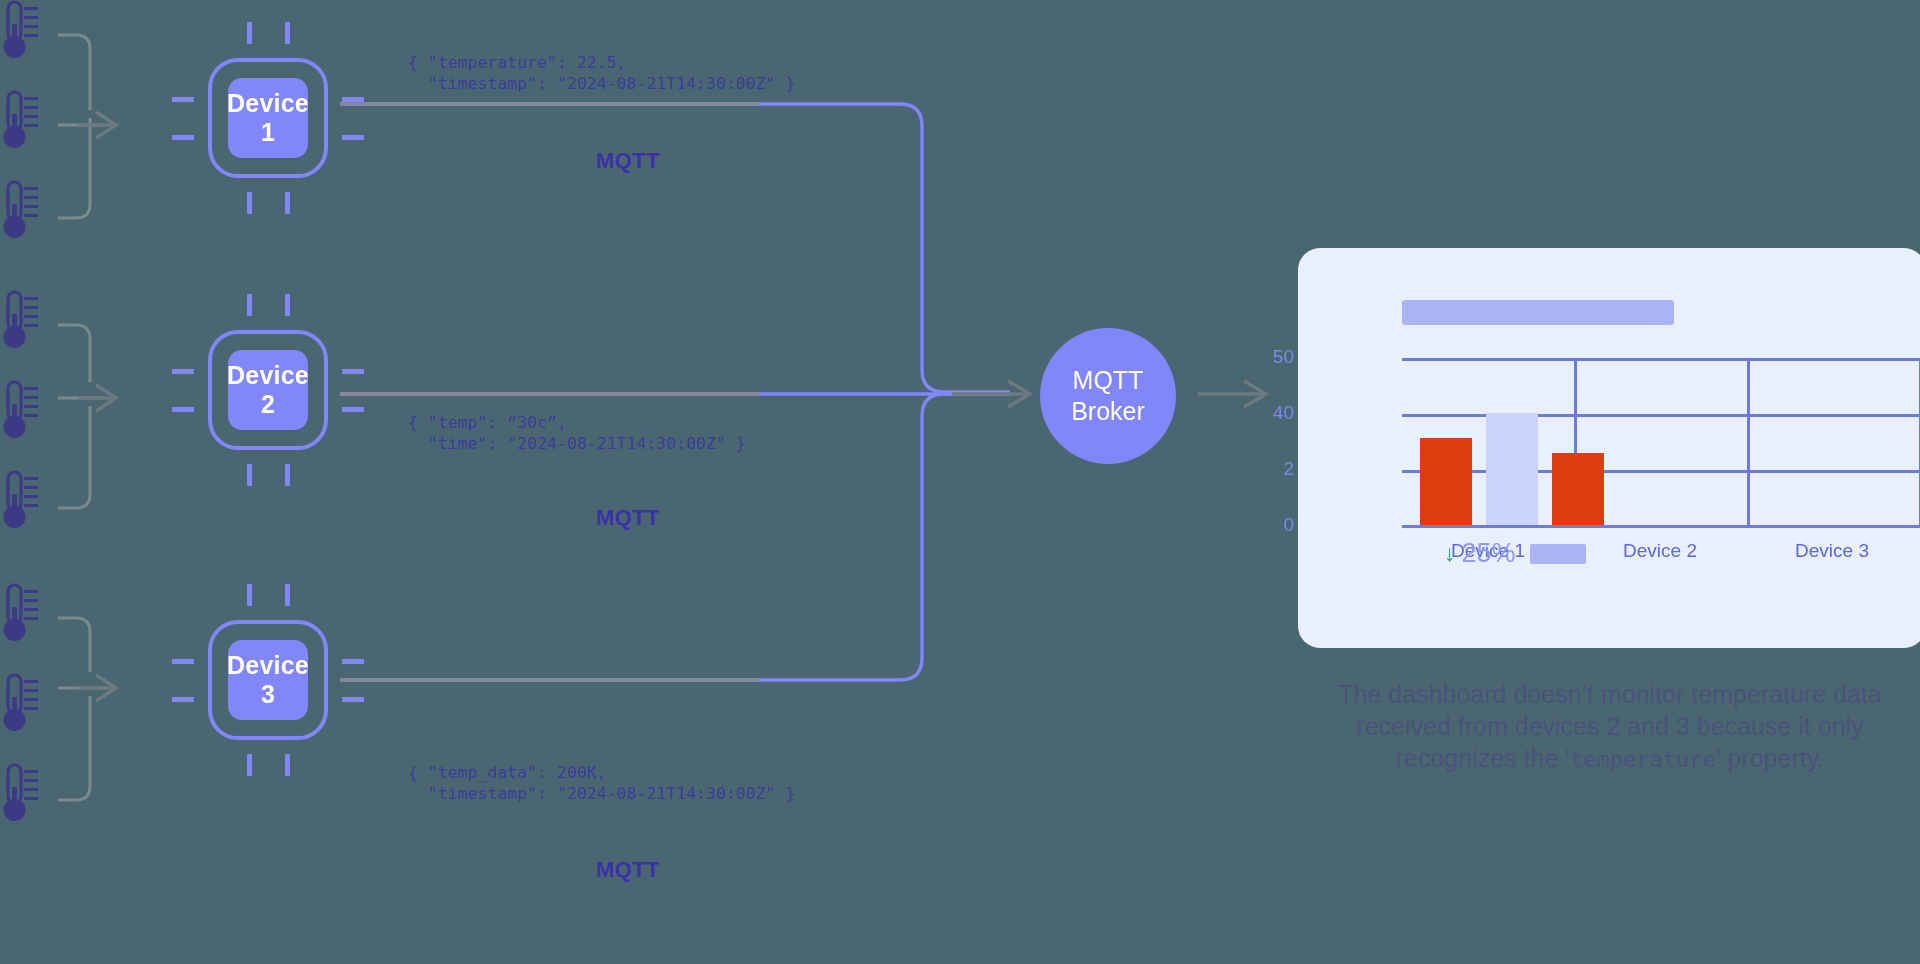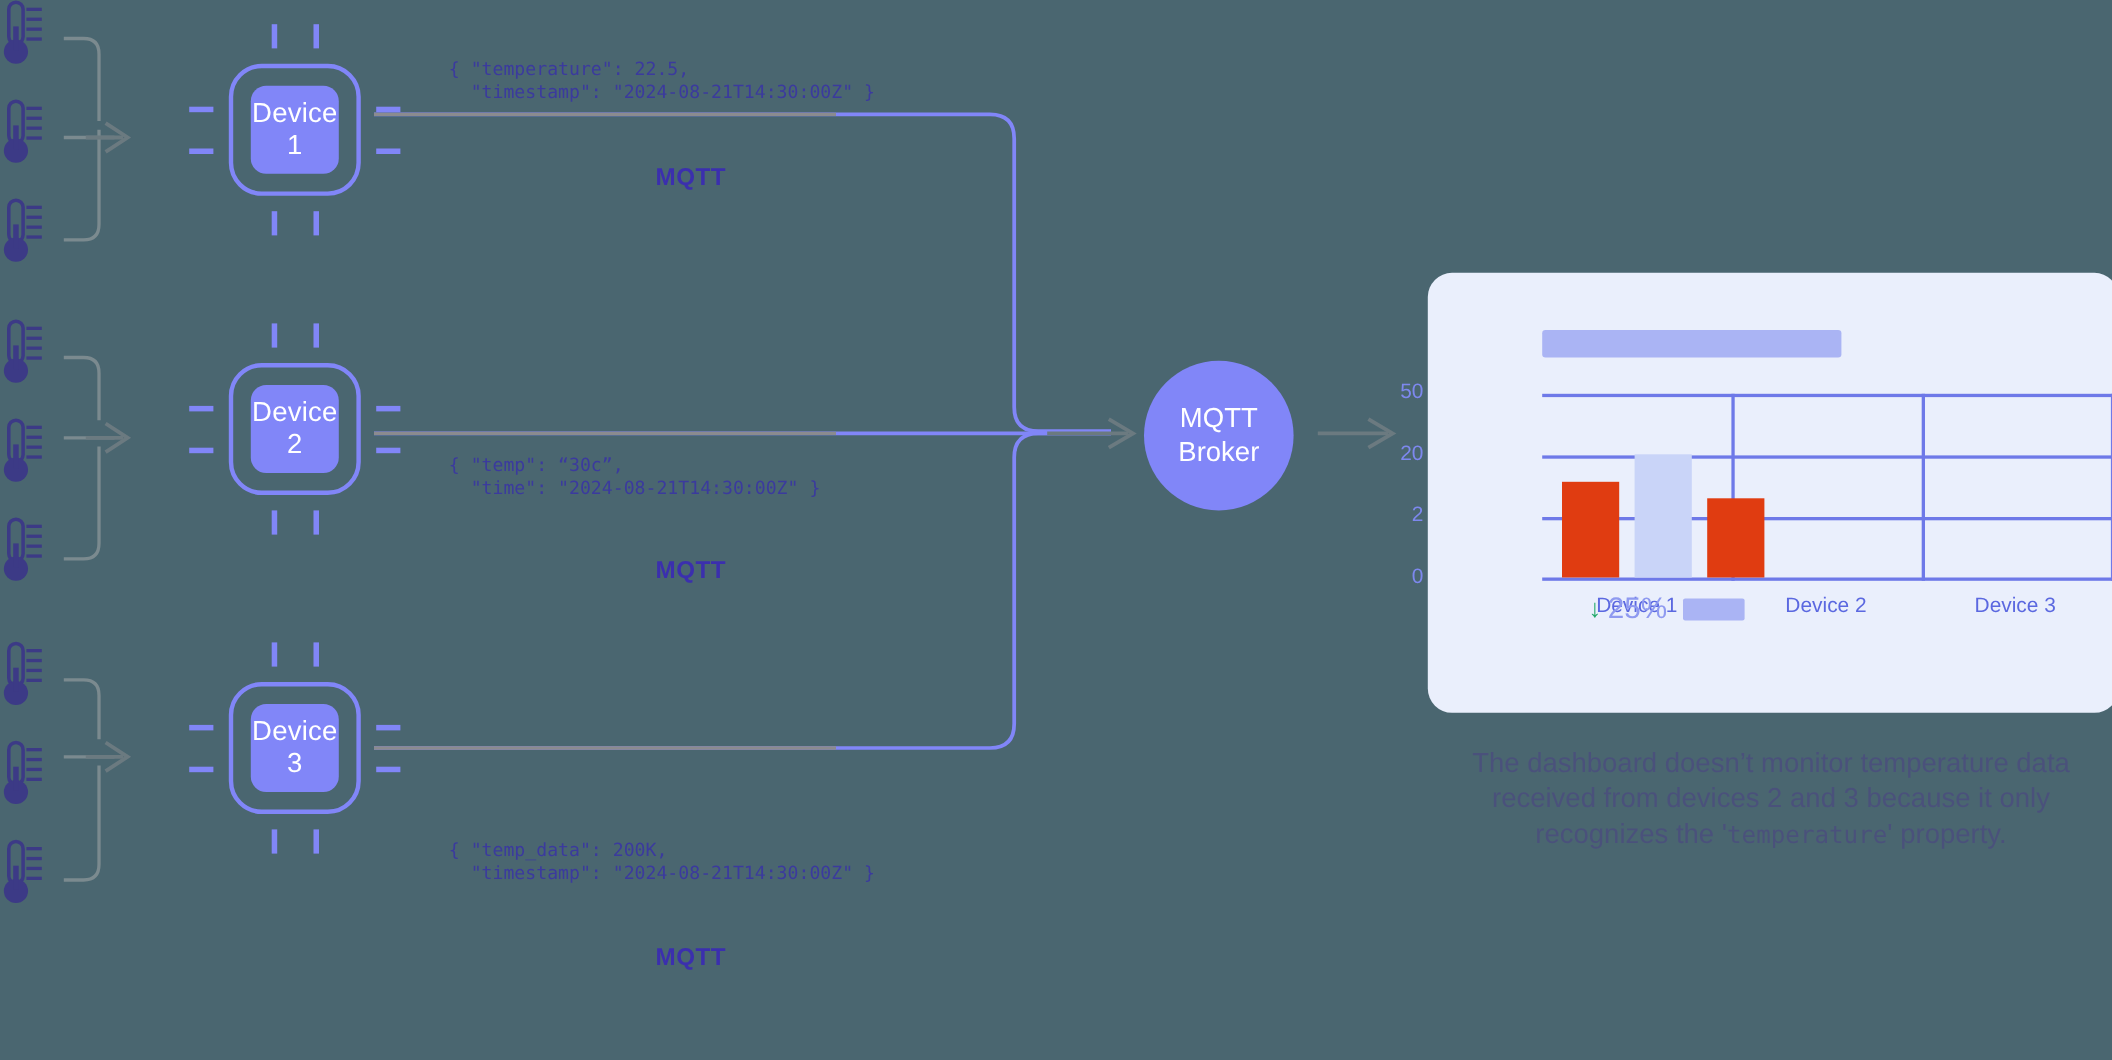--- a/index.html
+++ b/index.html
@@ -7,21 +7,21 @@
     width:1920px;height:964px;
     background:#4a6670;
     font-family:"Liberation Sans",sans-serif;
     overflow:hidden;
     position:relative;
   }
   .stage{position:absolute;left:0;top:0;width:1920px;height:964px;}
   svg.layer{position:absolute;left:0;top:0;width:1920px;height:964px;overflow:visible;}
 
   
-  .chip{position:absolute;width:156px;height:156px;}
+  .chip{position:absolute;width:156px;height:156px;font-weight:bold;}
   .chip .body{
     position:absolute;left:18px;top:18px;width:120px;height:120px;
     border:4px solid #8186f8;border-radius:30px;box-sizing:border-box;
   }
   .chip .core{
     position:absolute;left:38px;top:38px;width:80px;height:80px;
     background:#8186f8;border-radius:14px;
     display:flex;align-items:center;justify-content:center;
     color:#ffffff;font-size:25px;line-height:29px;text-align:center;
     letter-spacing:.2px;
@@ -261,21 +261,21 @@
       <div class="vline" style="left:172px;top:0"></div>
       <div class="vline" style="left:345px;top:0"></div>
       <div class="vline" style="left:517px;top:0"></div>
 
       <div class="bar" style="left:18px;width:52px;height:87px;background:#e03c11"></div>
       <div class="bar" style="left:84px;width:52px;height:112px;background:#c9d4f8"></div>
       <div class="bar" style="left:150px;width:52px;height:72px;background:#e03c11"></div>
     </div>
 
     <div class="ytick" style="top:98px">50</div>
-    <div class="ytick" style="top:154px">20</div>
+    <div class="ytick" style="top:154px">40</div>
     <div class="ytick" style="top:210px">2</div>
     <div class="ytick" style="top:266px">0</div>
 
     <div class="xlabel" style="left:104px;top:292px;width:172px">Device 1</div>
     <div class="xlabel" style="left:276px;top:292px;width:172px">Device 2</div>
     <div class="xlabel" style="left:448px;top:292px;width:172px">Device 3</div>
 
     <div class="kpi">
       <span class="arrow">↓</span>
       <span class="pct">25%</span>

